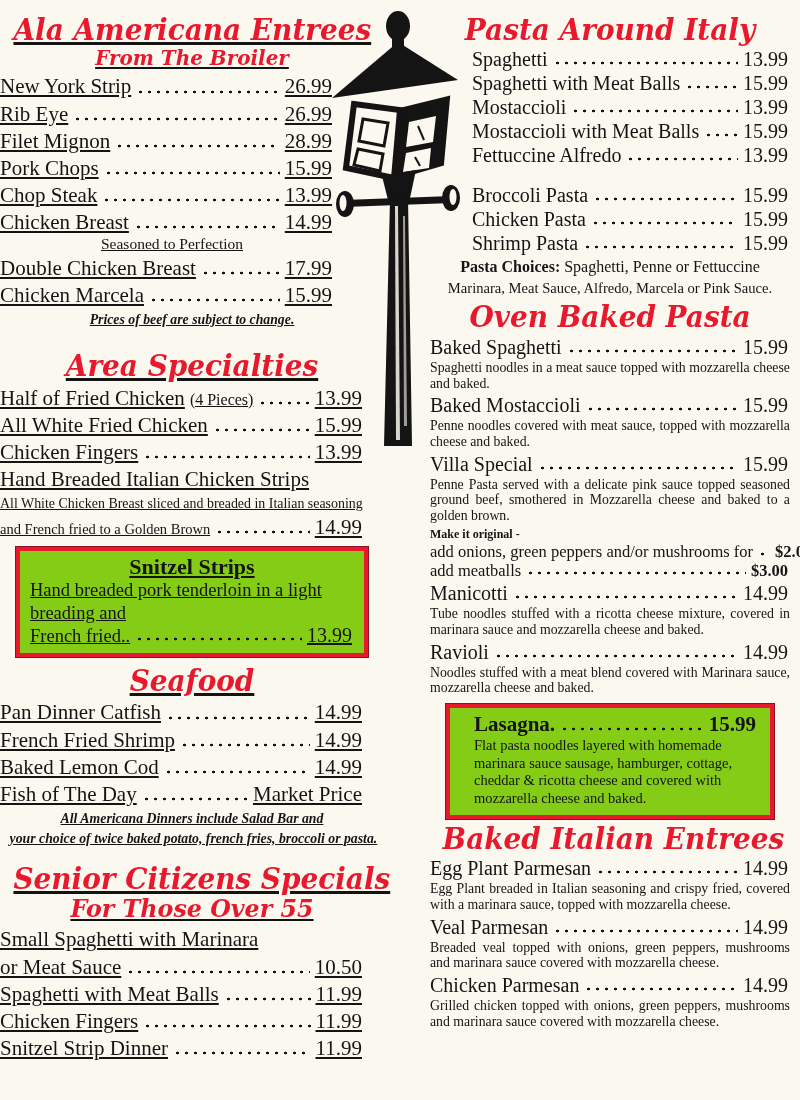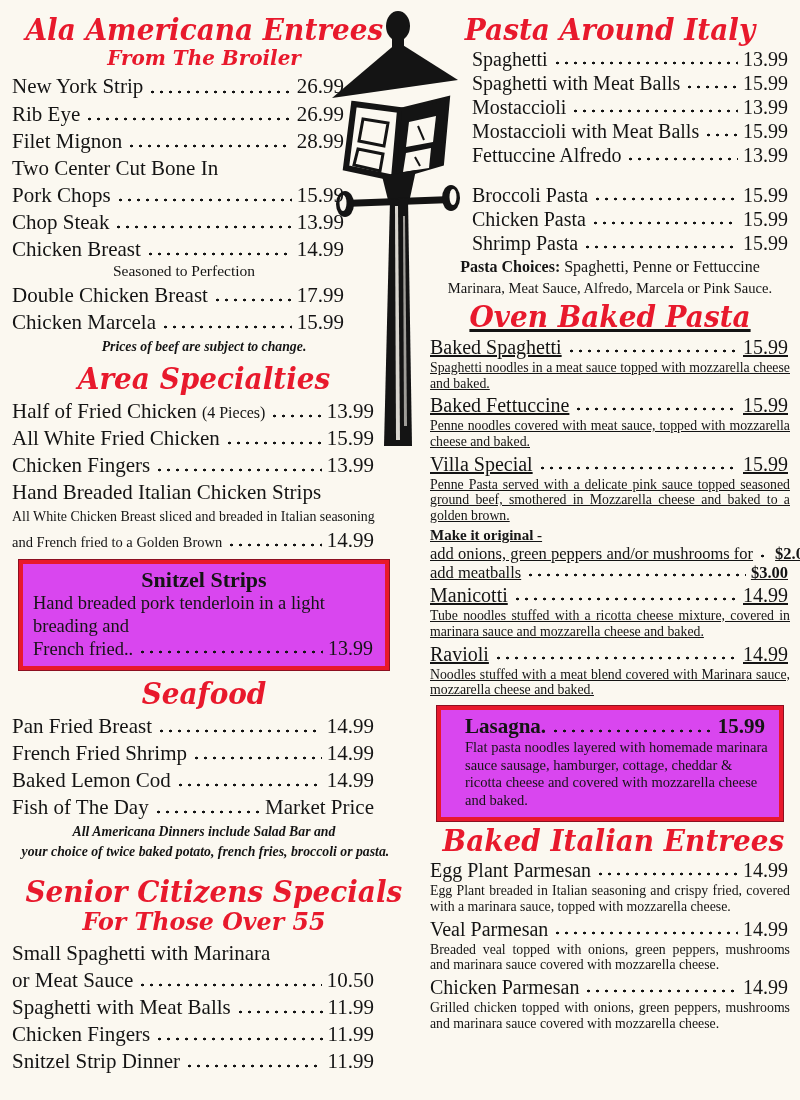--- a/index.html
+++ b/index.html
@@ -3,21 +3,21 @@
 <meta charset="utf-8">
 <style>
   html,body{margin:0;padding:0;}
   body{
     width:800px;height:1100px;overflow:hidden;position:relative;
     background:#fbf8f0;color:#141414;
     font-family:"Liberation Serif",serif;
   }
   .page{position:absolute;inset:0;}
   .col{position:absolute;top:10px;}
-  .col-left{left:12px;width:384px;}
+  .col-left{left:0;width:384px;text-decoration:underline;}
   .col-right{left:430px;width:360px;}
 
   .heading{
     font-family:"DejaVu Serif",serif;font-style:italic;font-weight:700;
     color:#e8192c;text-align:center;font-size:30px;line-height:1.08;
     transform:scaleX(.93);transform-origin:50% 50%;white-space:nowrap;
     margin:4px 0 1px;
   }
   .subheading{
     font-family:"DejaVu Serif",serif;font-style:italic;font-weight:700;
@@ -41,43 +41,43 @@
   }
   .price{white-space:nowrap;}
   .bold{font-weight:700;}
 
   .center-line{text-align:center;font-size:15.5px;margin:-3px 40px 2px 0;}
   .note-line{
     font-weight:700;font-style:italic;text-align:center;font-size:14.5px;
     margin:3px 0;white-space:nowrap;transform:scaleX(.95);transform-origin:50% 50%;
   }
   .small-line{font-size:14.5px;margin:1px 0;white-space:nowrap;transform:scaleX(.96);transform-origin:0 50%;}
-  .bold-left{font-weight:700;font-size:15px;margin:2px 0 1px;}
+  .bold-left{font-weight:700;font-size:12px;margin:2px 0 1px;}
   .row.addon{font-size:16.5px;margin:1px 0;text-align:center;}
   .desc{font-size:13.8px;line-height:1.14;margin:0 0 3px;text-align:justify;}
   .bold-center{font-weight:700;text-align:center;font-size:16px;line-height:1.18;margin:5px 14px 2px;}
   .mixed-center{text-align:center;font-size:16.5px;margin:3px 0 2px;white-space:nowrap;transform:scaleX(.97);}
   .center-plain{text-align:center;font-size:15.2px;margin:0;white-space:nowrap;transform:scaleX(.96);}
   .gap{width:100%;}
 
   .special-box{
     border:4px solid #e8192c;box-shadow:0 0 0 1px #8c1020;
-    background:#d946ef;padding:3px 10px 7px;margin:8px 7px 4px;
+    background:#84cc16;padding:3px 10px 7px;margin:8px 16px 4px;
   }
   .box-title-center{font-weight:700;text-align:center;font-size:22px;line-height:1.15;}
   .box-line{font-size:18.5px;line-height:1.2;}
   .row.box-lead{font-size:18.5px;margin:0;padding-right:2px;}
   .row.box-lead .price{font-size:20px;}
   .row.box-title-row{font-size:21px;margin:2px 0 1px;padding:0 4px 0 14px;}
   .box-desc{font-size:14.5px;line-height:1.22;padding-left:14px;margin-top:1px;}
 
-  [data-name="section-area-specialties"]{margin-top:8px;}
+  [data-name="section-area-specialties"]{margin-top:22px;}
   [data-name="section-seafood"]{margin-top:8px;}
   [data-name="section-senior-citizens-specials"]{margin-top:16px;}
-  [data-name="section-oven-baked-pasta"]{margin-top:4px;text-decoration:underline;}
+  [data-name="section-oven-baked-pasta"]{margin-top:4px;}
   [data-name="section-baked-italian-entrees"]{margin-top:2px;}
 
   .lamp{position:absolute;left:332px;top:6px;width:132px;height:440px;}
 </style>
 </head>
 <body>
 
 <div class="page" data-name="menu-page">
 
   <svg class="lamp" data-name="lamp-post-illustration" viewBox="0 0 132 440" xmlns="http://www.w3.org/2000/svg">
@@ -116,23 +116,20 @@
           <span class="iname" data-name="item-name">Rib Eye</span>
           <span class="dots" data-name="dotted-leader"></span>
           <span class="price" data-name="item-price">26.99</span>
         </div>
         <div class="row" data-name="menu-item-row">
           <span class="iname" data-name="item-name">Filet Mignon</span>
           <span class="dots" data-name="dotted-leader"></span>
           <span class="price" data-name="item-price">28.99</span>
         </div>
         <div class="row" data-name="menu-item-row">
-          <span class="iname" data-name="item-name">Two Center Cut Bone In</span>
-        </div>
-        <div class="row" data-name="menu-item-row">
           <span class="iname" data-name="item-name">Pork Chops</span>
           <span class="dots" data-name="dotted-leader"></span>
           <span class="price" data-name="item-price">15.99</span>
         </div>
         <div class="row" data-name="menu-item-row">
           <span class="iname" data-name="item-name">Chop Steak</span>
           <span class="dots" data-name="dotted-leader"></span>
           <span class="price" data-name="item-price">13.99</span>
         </div>
         <div class="row" data-name="menu-item-row">
@@ -186,21 +183,21 @@
         <div class="box-line" data-name="special-description">Hand breaded pork tenderloin in a light breading and</div>
         <div class="row box-lead" data-name="menu-item-row">
           <span class="iname" data-name="item-name">French fried..</span>
           <span class="dots" data-name="dotted-leader"></span>
           <span class="price" data-name="item-price">13.99</span>
         </div>
       </div>
       <section class="section" data-name="section-seafood">
         <div class="heading" data-name="section-heading">Seafood</div>
         <div class="row" data-name="menu-item-row">
-          <span class="iname" data-name="item-name">Pan Fried Breast</span>
+          <span class="iname" data-name="item-name">Pan Dinner Catfish</span>
           <span class="dots" data-name="dotted-leader"></span>
           <span class="price" data-name="item-price">14.99</span>
         </div>
         <div class="row" data-name="menu-item-row">
           <span class="iname" data-name="item-name">French Fried Shrimp</span>
           <span class="dots" data-name="dotted-leader"></span>
           <span class="price" data-name="item-price">14.99</span>
         </div>
         <div class="row" data-name="menu-item-row">
           <span class="iname" data-name="item-name">Baked Lemon Cod</span>
@@ -292,21 +289,21 @@
       </section>
       <section class="section" data-name="section-oven-baked-pasta">
         <div class="heading" data-name="section-heading">Oven Baked Pasta</div>
         <div class="row" data-name="menu-item-row">
           <span class="iname" data-name="item-name">Baked Spaghetti</span>
           <span class="dots" data-name="dotted-leader"></span>
           <span class="price" data-name="item-price">15.99</span>
         </div>
         <div class="desc" data-name="item-description">Spaghetti noodles in a meat sauce topped with mozzarella cheese and baked.</div>
         <div class="row" data-name="menu-item-row">
-          <span class="iname" data-name="item-name">Baked Fettuccine</span>
+          <span class="iname" data-name="item-name">Baked Mostaccioli</span>
           <span class="dots" data-name="dotted-leader"></span>
           <span class="price" data-name="item-price">15.99</span>
         </div>
         <div class="desc" data-name="item-description">Penne noodles covered with meat sauce, topped with mozzarella cheese and baked.</div>
         <div class="row" data-name="menu-item-row">
           <span class="iname" data-name="item-name">Villa Special</span>
           <span class="dots" data-name="dotted-leader"></span>
           <span class="price" data-name="item-price">15.99</span>
         </div>
         <div class="desc" data-name="item-description">Penne Pasta served with a delicate pink sauce topped seasoned ground beef, smothered in Mozzarella cheese and baked to a golden brown.</div>

